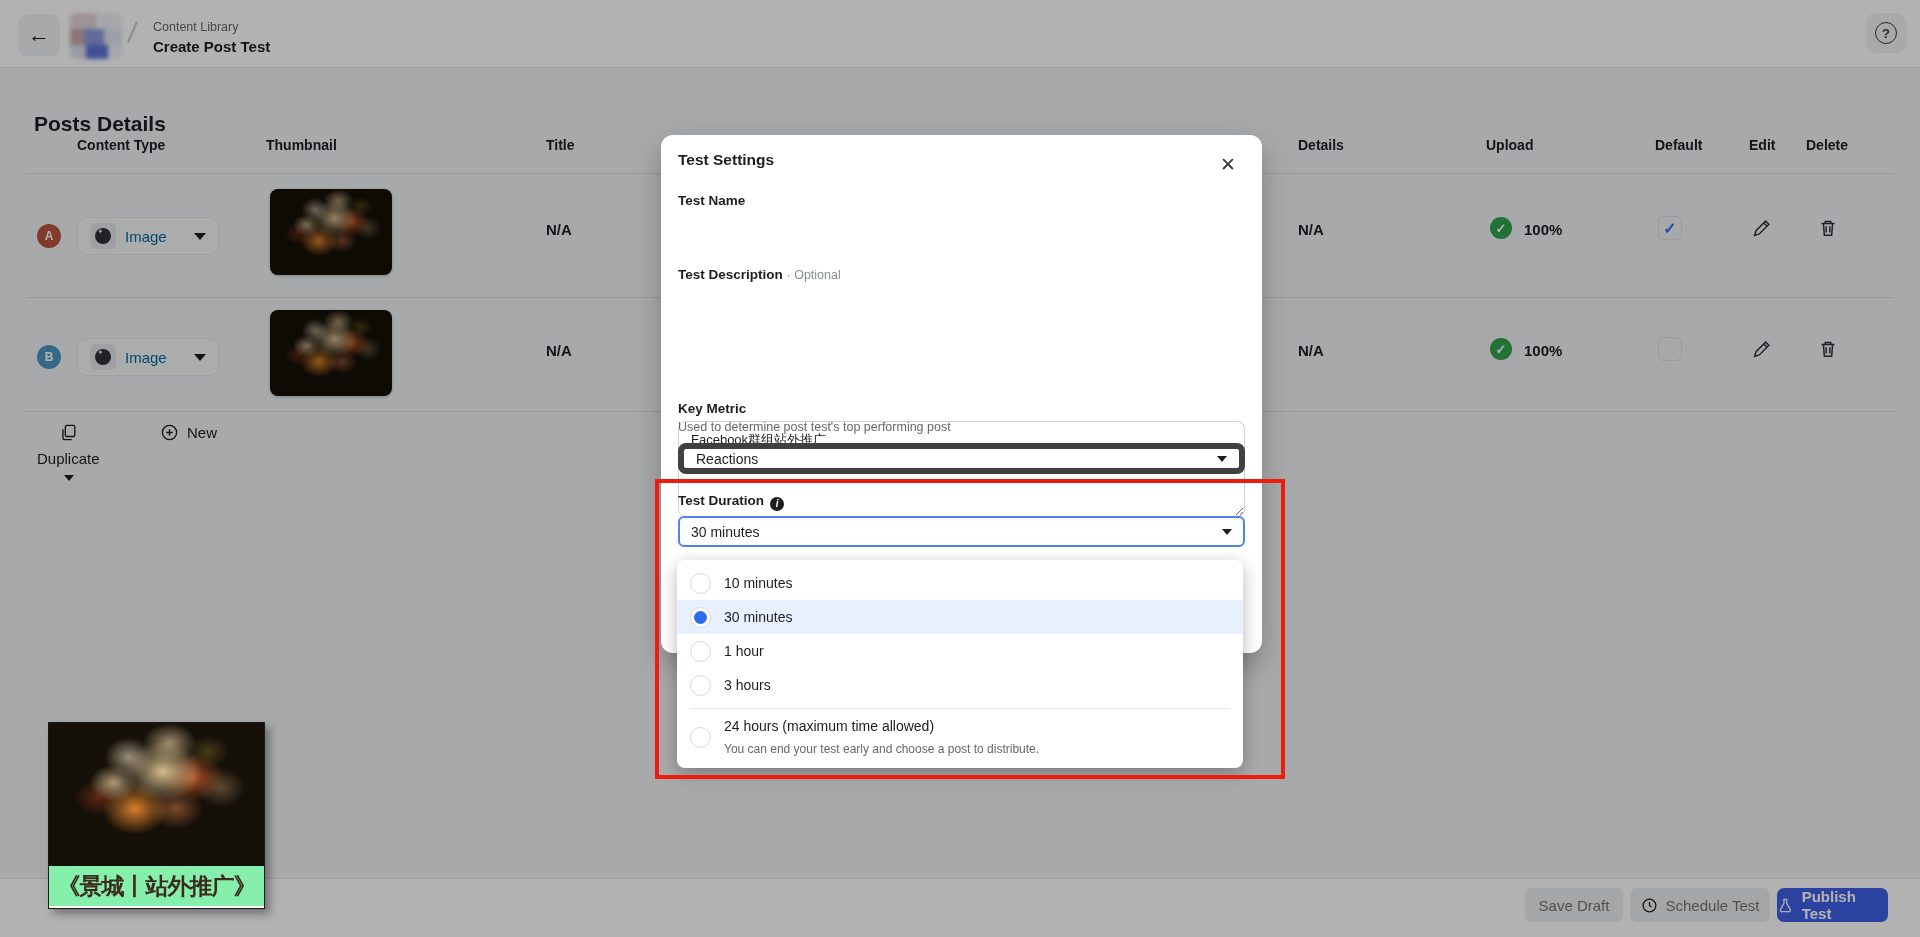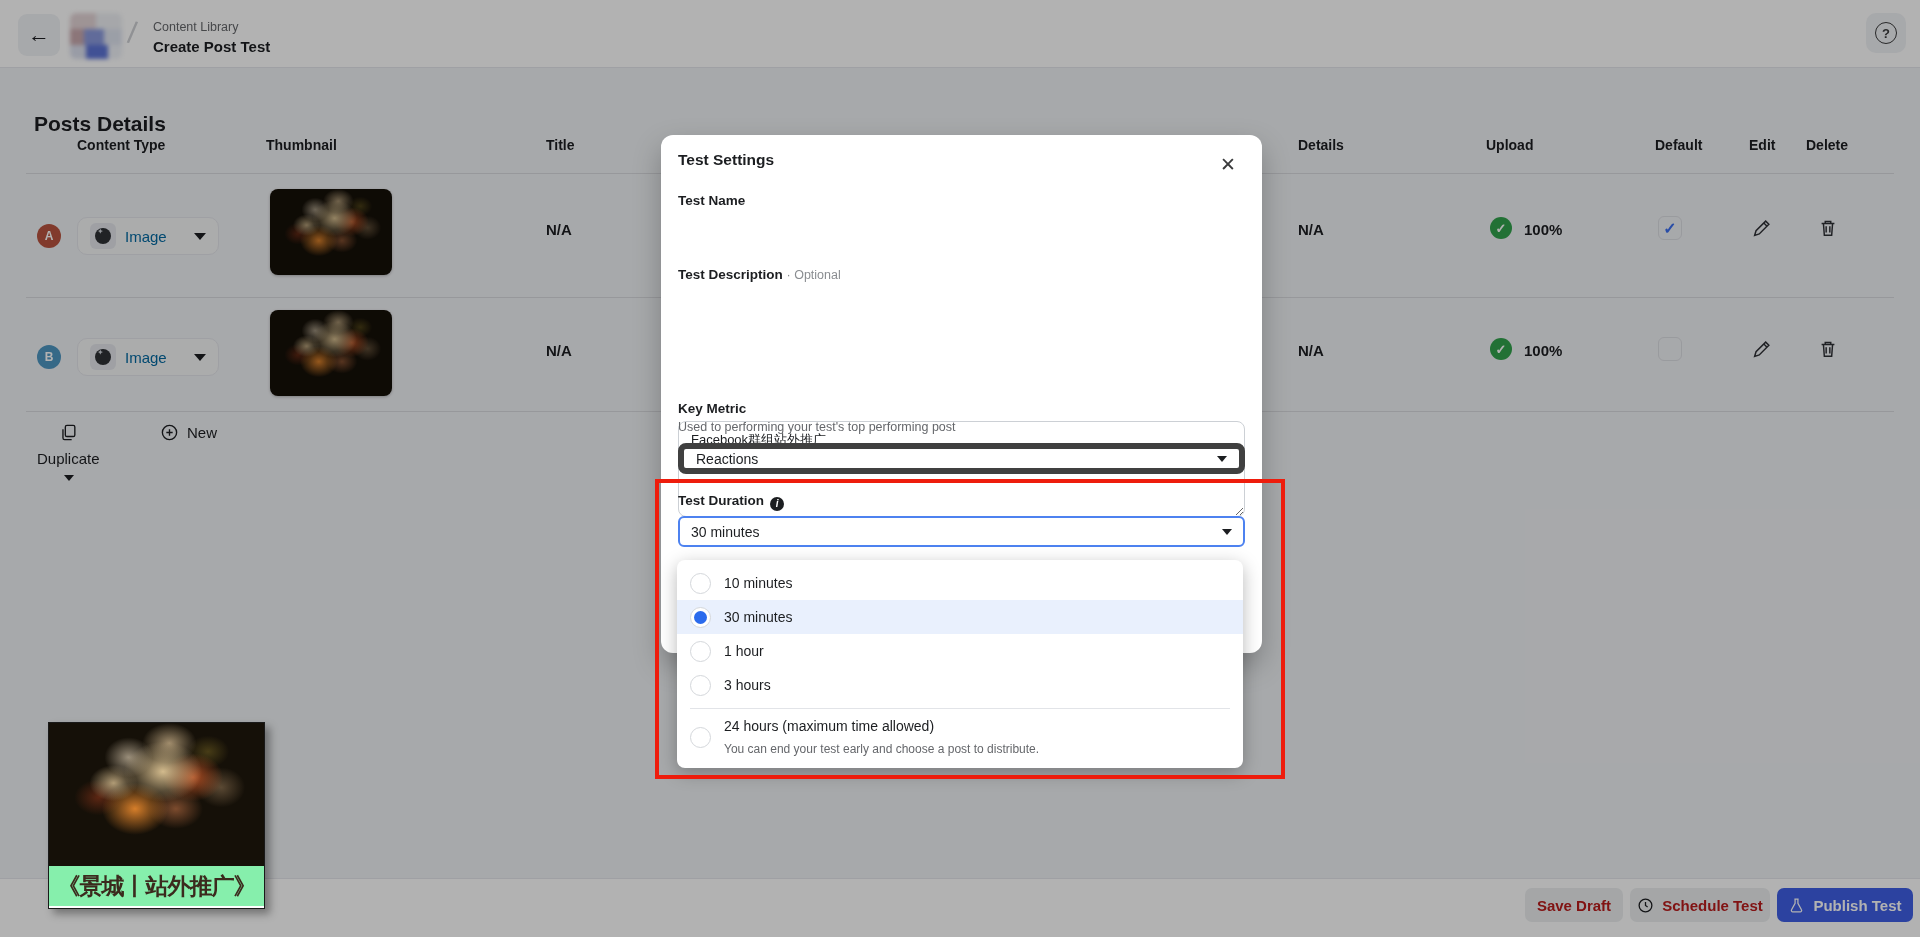--- a/index.html
+++ b/index.html
@@ -111,24 +111,24 @@
   #preview { left:48px; top:722px; width:217px; height:187px; background:#fff; z-index:35;
     border:1.5px solid #1a1a1a; box-shadow:5px 5px 8px rgba(0,0,0,.35); }
   #preview .pimg { width:100%; height:143px; }
   #preview .pcap { width:100%; height:40px; display:flex; align-items:center; justify-content:center;
     font-size:23px; font-weight:bold; color:#3b2a1d; letter-spacing:-1px; background:#86efac; }
 
   
   #footer { left:0; top:878px; width:1920px; height:59px; background:#ffffff; border-top:1px solid #e4e6eb; }
   .fbtn { top:888px; height:34px; border-radius:7px; display:flex; align-items:center; justify-content:center;
     gap:8px; font-size:15px; cursor:pointer; }
-  .fbtn.gray { background:#eceef0; color:#b91c1c;font-weight:bold; }
+  .fbtn.gray { background:#eceef0; color:#737373; }
   #btn-save { left:1525px; width:98px; }
   #btn-schedule { left:1630px; width:140px; }
-  #btn-publish { left:1777px; width:136px; background:#3f5fe6; color:#fff; font-weight:bold; }
+  #btn-publish { left:1777px; width:111px; background:#3f5fe6; color:#fff; font-weight:bold; }
   .fbtn svg { width:17px; height:17px; }
 </style>
 </head>
 <body>
 
 <div id="stage">
 
   <div id="topbar" class="abs">
     <div id="back-btn" class="abs">←</div>
     <div id="logo" class="abs">
@@ -262,21 +262,21 @@
 
     <div class="abs flabel" style="left:17px;top:58px;">Test Name</div>
 
     <div class="abs flabel" style="left:17px;top:132px;">
       <span>Test Description</span>
       <span class="opt">· Optional</span>
     </div>
     <textarea id="desc-area" class="abs" style="">Facebook群组站外推广</textarea>
 
     <div class="abs flabel" style="left:17px;top:266px;">Key Metric</div>
-    <div class="abs fhelp" style="left:17px;top:285px;">Used to performing your test's top performing post</div>
+    <div class="abs fhelp" style="left:17px;top:285px;">Used to determine post test's top performing post</div>
     <div class="abs fselect" style="top:308px;">
       <span>Reactions</span>
       <span class="caret"></span>
     </div>
 
     <div class="abs flabel" style="left:17px;top:358px;">
       <span>Test Duration</span><span class="info-i">i</span>
     </div>
     <div id="dur-select" class="abs">
       <span>30 minutes</span>

